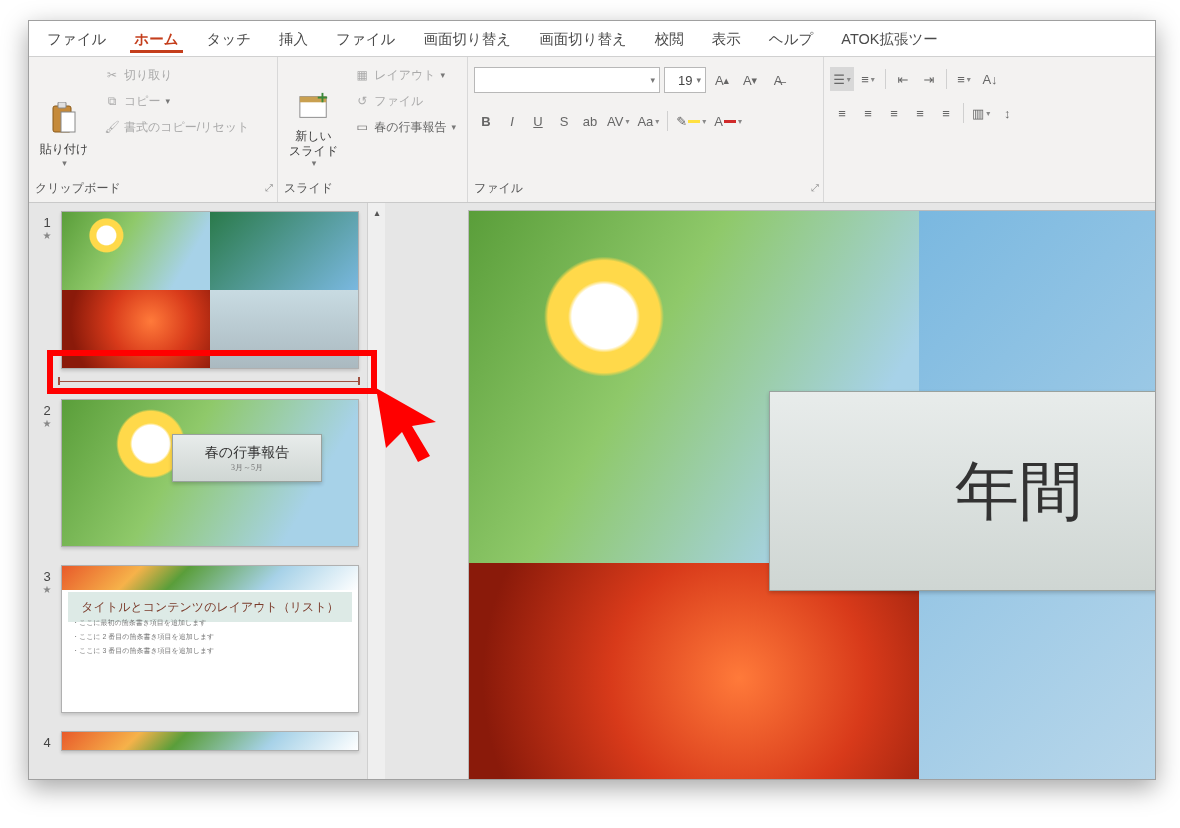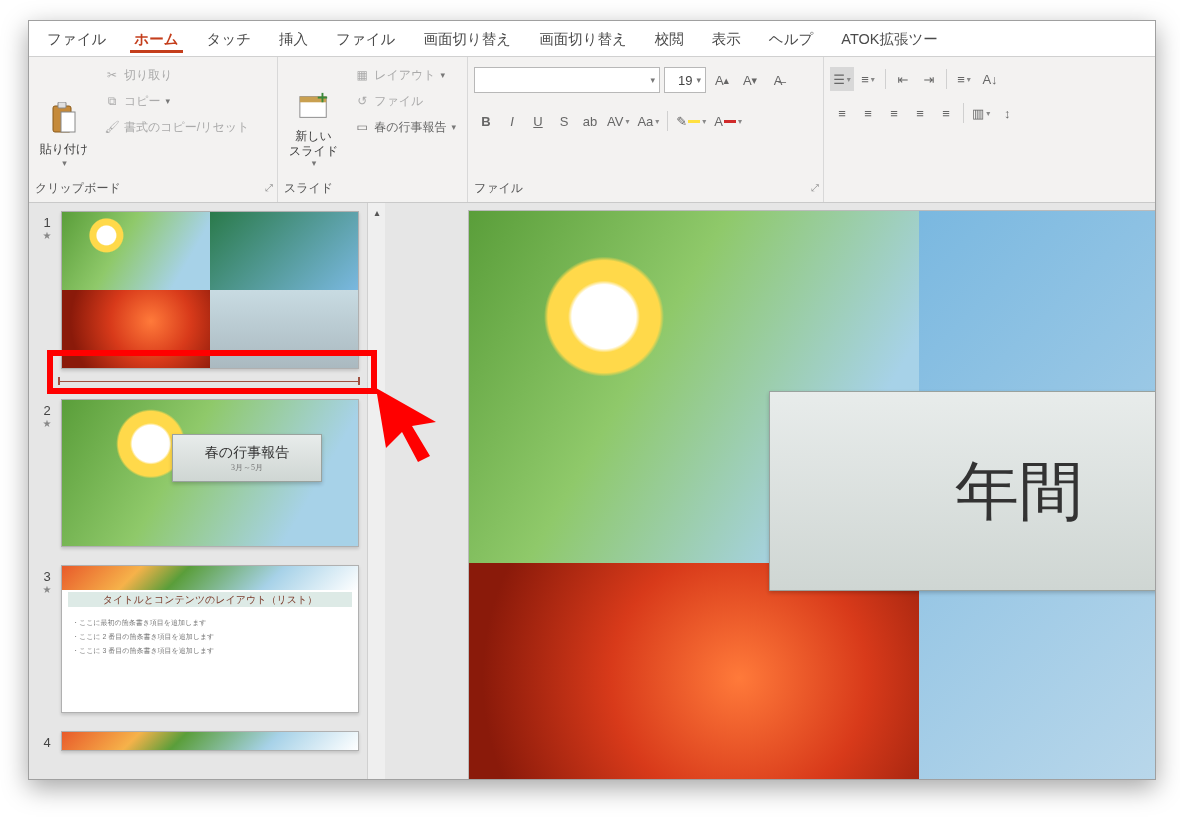--- a/index.html
+++ b/index.html
@@ -58,21 +58,21 @@
 .t1q1 { left:0; top:0; width:50%; height:50%; }
 .t1q2 { left:50%; top:0; width:50%; height:50%; background: linear-gradient(135deg, #2a7a4a, #7ab8e0); }
 .t1q3 { left:0; top:50%; width:50%; height:50%; }
 .t1q4 { left:50%; top:50%; width:50%; height:50%; background: linear-gradient(#c8dbe2, #aab9c0); }
 
 .cq1 { left:0; top:0; width:50%; height:55%; }
 .cq3 { left:0; top:55%; width:50%; height:45%; }
 .ctitle { left: 300px; top: 180px; width: 500px; height: 200px; font-size: 64px; overflow: hidden; white-space: nowrap; }
 
 .t3head { position:absolute; left:0; top:0; right:0; height:24px; }
-.t3bar { position:absolute; left:6px; right:6px; top:26px; height:15px; background: #ddeae6; display:flex; align-items:center; justify-content:center; font-size:10px; color:#7a3a2a; }
+.t3bar { position:absolute; left:6px; right:6px; top:26px; height:30px; background: #ddeae6; display:flex; align-items:center; justify-content:center; font-size:12px; color:#7a3a2a; }
 .t3body { position:absolute; left:10px; top:50px; right:10px; font-size:7px; color:#777; line-height:2; }
 
 .ddarr { font-size: 9px; color: #777; margin-left: 1px; }
 </style>
 </head>
 <body>
 
 <div class="app-window">
 
   <div class="tabs">

